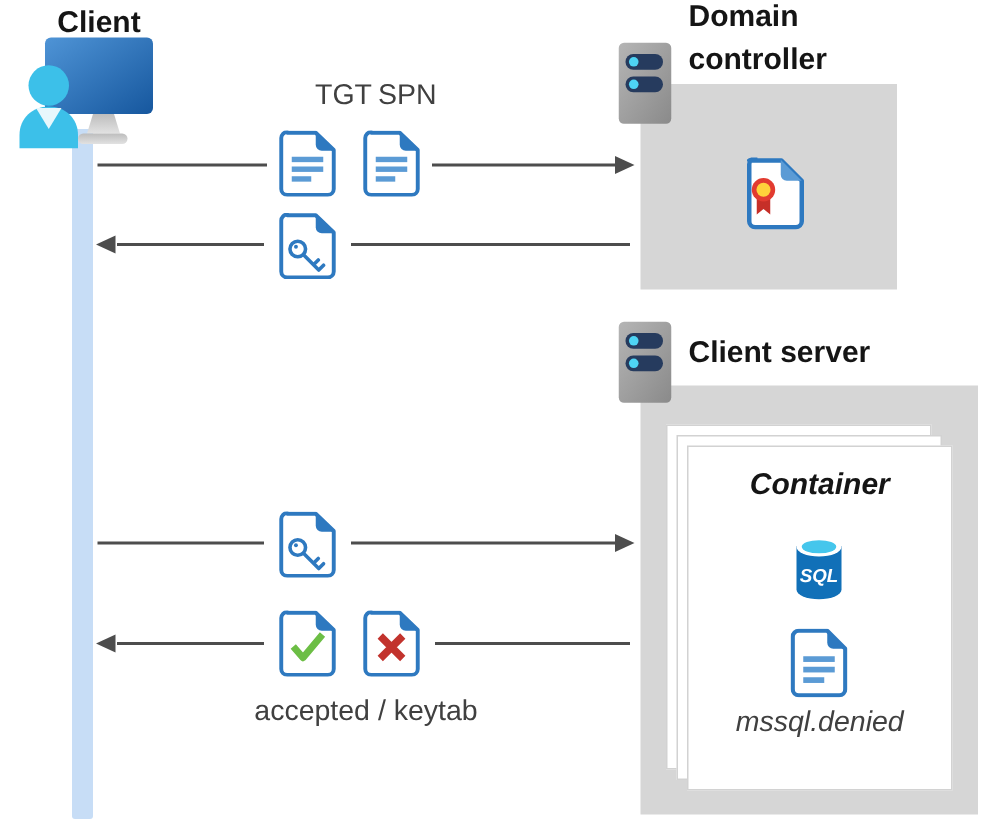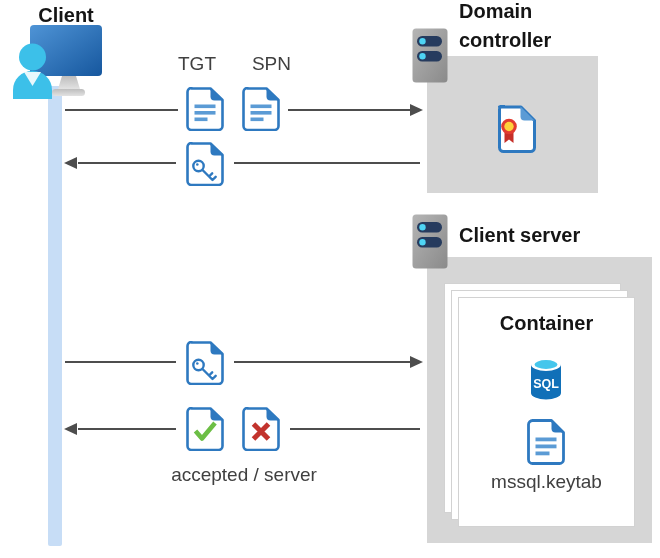--- a/index.html
+++ b/index.html
@@ -11,21 +11,21 @@
   .gray-box{position:absolute;background:#D6D6D6;}
   .hline{position:absolute;height:2px;background:#4D4D4D;z-index:1;}
   .arrow-right{position:absolute;width:0;height:0;border-top:6px solid transparent;
                border-bottom:6px solid transparent;border-left:13px solid #4D4D4D;z-index:1;}
   .arrow-left{position:absolute;width:0;height:0;border-top:6px solid transparent;
               border-bottom:6px solid transparent;border-right:13px solid #4D4D4D;z-index:1;}
   .icon-row{position:absolute;display:flex;gap:18px;background:#fff;padding:3px 10px;
             z-index:3;align-items:center;}
   .timeline{position:absolute;left:48px;top:86px;width:14px;height:460px;
             background:#C7DDF6;border-radius:2px;z-index:0;}
-  .card{position:absolute;width:175px;height:228px;background:#fff;border:1px solid #D2D2D2;}
+  .card{position:absolute;width:175px;height:228px;background:#fff;border:1px solid #D2D2D2;font-style:italic;}
   .center-text{width:100%;text-align:center;position:absolute;left:0;}
 </style>
 </head>
 <body>
 
 <div class="canvas">
 
   <svg width="0" height="0" style="position:absolute" aria-hidden="true">
     <defs>
       <linearGradient id="gMon" x1="0" y1="0" x2="1" y2="1">
@@ -61,21 +61,21 @@
 
   <div class="hline" style="left:78px;top:162px;width:342px;"></div>
   <div class="arrow-left" style="left:64px;top:157px;"></div>
 
   <div class="hline" style="left:65px;top:361px;width:346px;"></div>
   <div class="arrow-right" style="left:410px;top:356px;"></div>
 
   <div class="hline" style="left:78px;top:428px;width:342px;"></div>
   <div class="arrow-left" style="left:64px;top:423px;"></div>
 
-  <div class="abs sub" style="left:167px;top:53px;width:60px;text-align:center;">TGT</div>
+  <div class="abs sub" style="left:188px;top:53px;width:60px;text-align:right;">TGT</div>
   <div class="abs sub" style="left:231px;top:53px;width:60px;text-align:right;">SPN</div>
 
   <div class="icon-row" style="left:178px;top:84px;padding:3px 8px;">
     <svg width="38" height="44" viewBox="0 0 38 44">
       <path d="M5.5,1.5 h19 L36.5,13 v26 a4,4 0 0 1 -4,4 h-27 a4,4 0 0 1 -4,-4 v-34 a4,4 0 0 1 4,-4 z" fill="#fff" stroke="#2E79C0" stroke-width="2.6" stroke-linejoin="round"></path>
       <path d="M24.5,1 l12.5,12.5 h-8.5 a4,4 0 0 1 -4,-4 z" fill="#2E79C0"></path>
       <rect x="8.5" y="17.5" width="21" height="3.6" fill="#5B9BD5"></rect>
       <rect x="8.5" y="24" width="21" height="3.6" fill="#5B9BD5"></rect>
       <rect x="8.5" y="30.5" width="13" height="3.6" fill="#5B9BD5"></rect>
     </svg>
@@ -114,21 +114,21 @@
       <path d="M24.5,1 l12.5,12.5 h-8.5 a4,4 0 0 1 -4,-4 z" fill="#2E79C0"></path>
       <path d="M9.5,24 l6.5,7.5 L29,16" fill="none" stroke="#6CBE45" stroke-width="4.6" stroke-linejoin="round"></path>
     </svg>
     <svg width="38" height="44" viewBox="0 0 38 44">
       <path d="M5.5,1.5 h19 L36.5,13 v26 a4,4 0 0 1 -4,4 h-27 a4,4 0 0 1 -4,-4 v-34 a4,4 0 0 1 4,-4 z" fill="#fff" stroke="#2E79C0" stroke-width="2.6" stroke-linejoin="round"></path>
       <path d="M24.5,1 l12.5,12.5 h-8.5 a4,4 0 0 1 -4,-4 z" fill="#2E79C0"></path>
       <path d="M11.5,17 L26.5,32 M26.5,17 L11.5,32" fill="none" stroke="#C2332D" stroke-width="5"></path>
     </svg>
   </div>
 
-  <div class="abs sub" style="left:144px;top:464px;width:200px;text-align:center;">accepted / server</div>
+  <div class="abs sub" style="left:144px;top:464px;width:200px;text-align:center;">accepted / keytab</div>
 
   <div class="gray-box" style="left:427px;top:56px;width:171px;height:137px;"></div>
 
   <svg class="abs" style="left:412px;top:28px;z-index:2;" width="36" height="55" viewBox="0 0 36 55">
     <rect x="0.5" y="0.5" width="35" height="54" rx="3.5" fill="url(#gSrv)"></rect>
     <rect x="5" y="8" width="25" height="10.5" rx="5.2" fill="#263B5E"></rect>
     <circle cx="10.5" cy="13.2" r="3.2" fill="#4ED4F4"></circle>
     <rect x="5" y="23" width="25" height="10.5" rx="5.2" fill="#263B5E"></rect>
     <circle cx="10.5" cy="28.2" r="3.2" fill="#4ED4F4"></circle>
   </svg>
@@ -170,16 +170,16 @@
     </svg>
 
     <svg class="abs" style="left:68px;top:121px;" width="38" height="46" viewBox="0 0 38 46">
       <path d="M5.5,1.5 h19 L36.5,13.5 v27 a4,4 0 0 1 -4,4 h-27 a4,4 0 0 1 -4,-4 v-35 a4,4 0 0 1 4,-4 z" fill="#fff" stroke="#2E79C0" stroke-width="2.8" stroke-linejoin="round"></path>
       <path d="M24.5,1 l12.5,12.5 h-8.5 a4,4 0 0 1 -4,-4 z" fill="#2E79C0"></path>
       <rect x="8.5" y="18.5" width="21" height="3.8" fill="#5B9BD5"></rect>
       <rect x="8.5" y="25.5" width="21" height="3.8" fill="#5B9BD5"></rect>
       <rect x="8.5" y="32.5" width="14" height="3.8" fill="#5B9BD5"></rect>
     </svg>
 
-    <div class="center-text sub" style="top:173px;">mssql.keytab</div>
+    <div class="center-text sub" style="top:173px;">mssql.denied</div>
   </div>
 
 </div>
 
 </body></html>

